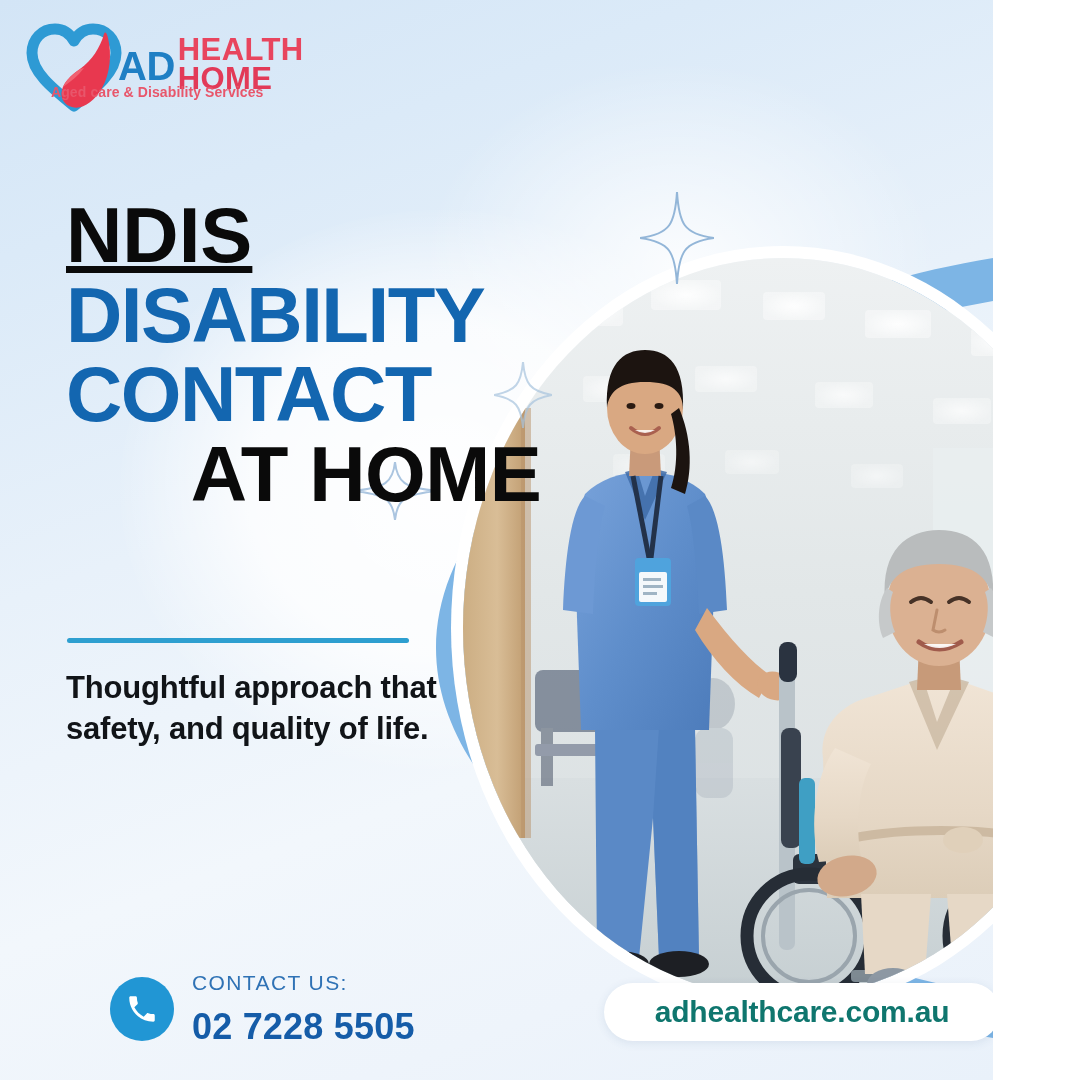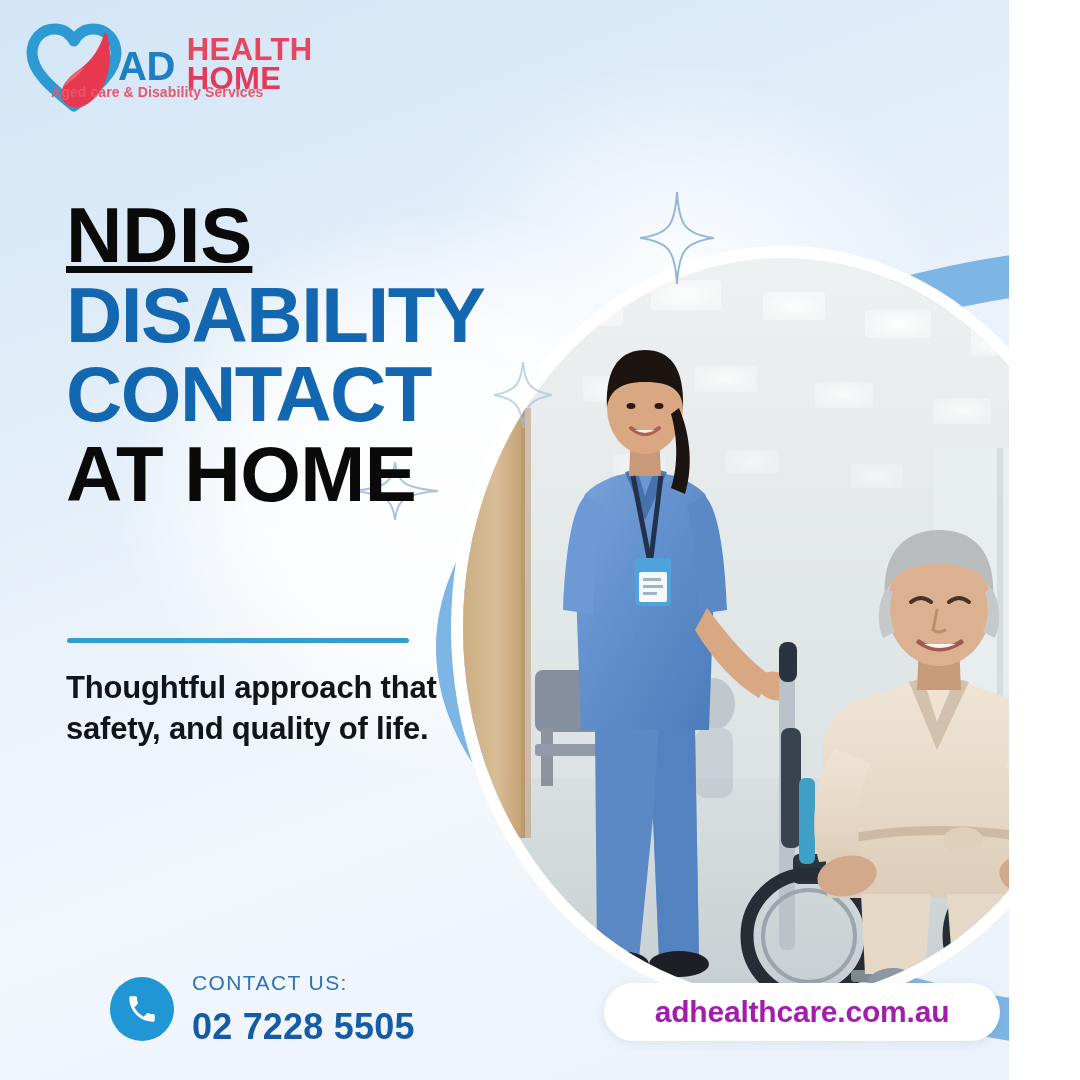--- a/index.html
+++ b/index.html
@@ -16,21 +16,20 @@
     width: 993px;
     height: 1080px;
     overflow: hidden;
     background: linear-gradient(160deg,
         #d3e5f6 0%,
         #dbeaf8 18%,
         #e8f1fa 42%,
         #f2f7fc 66%,
         #eef4fb 84%,
         #e9f1fa 100%);
-    padding-left: 16px;
   }
 
   
   .bloom {
     position: absolute;
     border-radius: 50%;
     pointer-events: none;
   }
   .bloom-a {
     left: 120px; top: 210px;
@@ -75,21 +74,21 @@
   .logo-ad {
     font-size: 40px;
     font-weight: 700;
     color: #1f7fc4;
     letter-spacing: -0.5px;
     line-height: 1;
     position: relative;
     top: 20px;
   }
   .logo-stack {
-    margin-left: 12px;
+    margin-left: 3px;
     line-height: 0.92;
   }
   .logo-health, .logo-care {
     font-size: 31px;
     font-weight: 700;
     color: #e8455e;
     letter-spacing: 0.4px;
     display: block;
   }
   .logo-care { color: #e23a58; }
@@ -141,21 +140,21 @@
     font-size: 78px;
     font-weight: 800;
     line-height: 1.02;
     letter-spacing: -1.5px;
     white-space: nowrap;
     margin: 0;
   }
   .hl-dark { color: #0a0a0a; }
   .hl-blue { color: #1366b0; }
   .hl-ndis { letter-spacing: 0px; text-decoration: underline; }
-  .hl-athome { letter-spacing: -0.5px; }
+  .hl-athome { letter-spacing: -0.5px; text-align: center; }
 
   
   .divider {
     position: absolute;
     left: 67px;
     top: 638px;
     width: 342px;
     height: 5px;
     background: #2e9fd0;
     border-radius: 3px;
@@ -227,21 +226,21 @@
     border-radius: 30px;
     display: flex;
     align-items: center;
     justify-content: center;
     z-index: 9;
     box-shadow: 0 2px 10px rgba(40,80,130,0.10);
   }
   .site-badge-text {
     font-size: 30px;
     font-weight: 700;
-    color: #a21caf;
+    color: #0f766e;
     letter-spacing: -0.2px;
   }
 
   
   .sparkle {
     position: absolute;
     z-index: 5;
     pointer-events: none;
   }
   .sp1 { left: 640px; top: 192px; width: 74px; height: 92px; }

